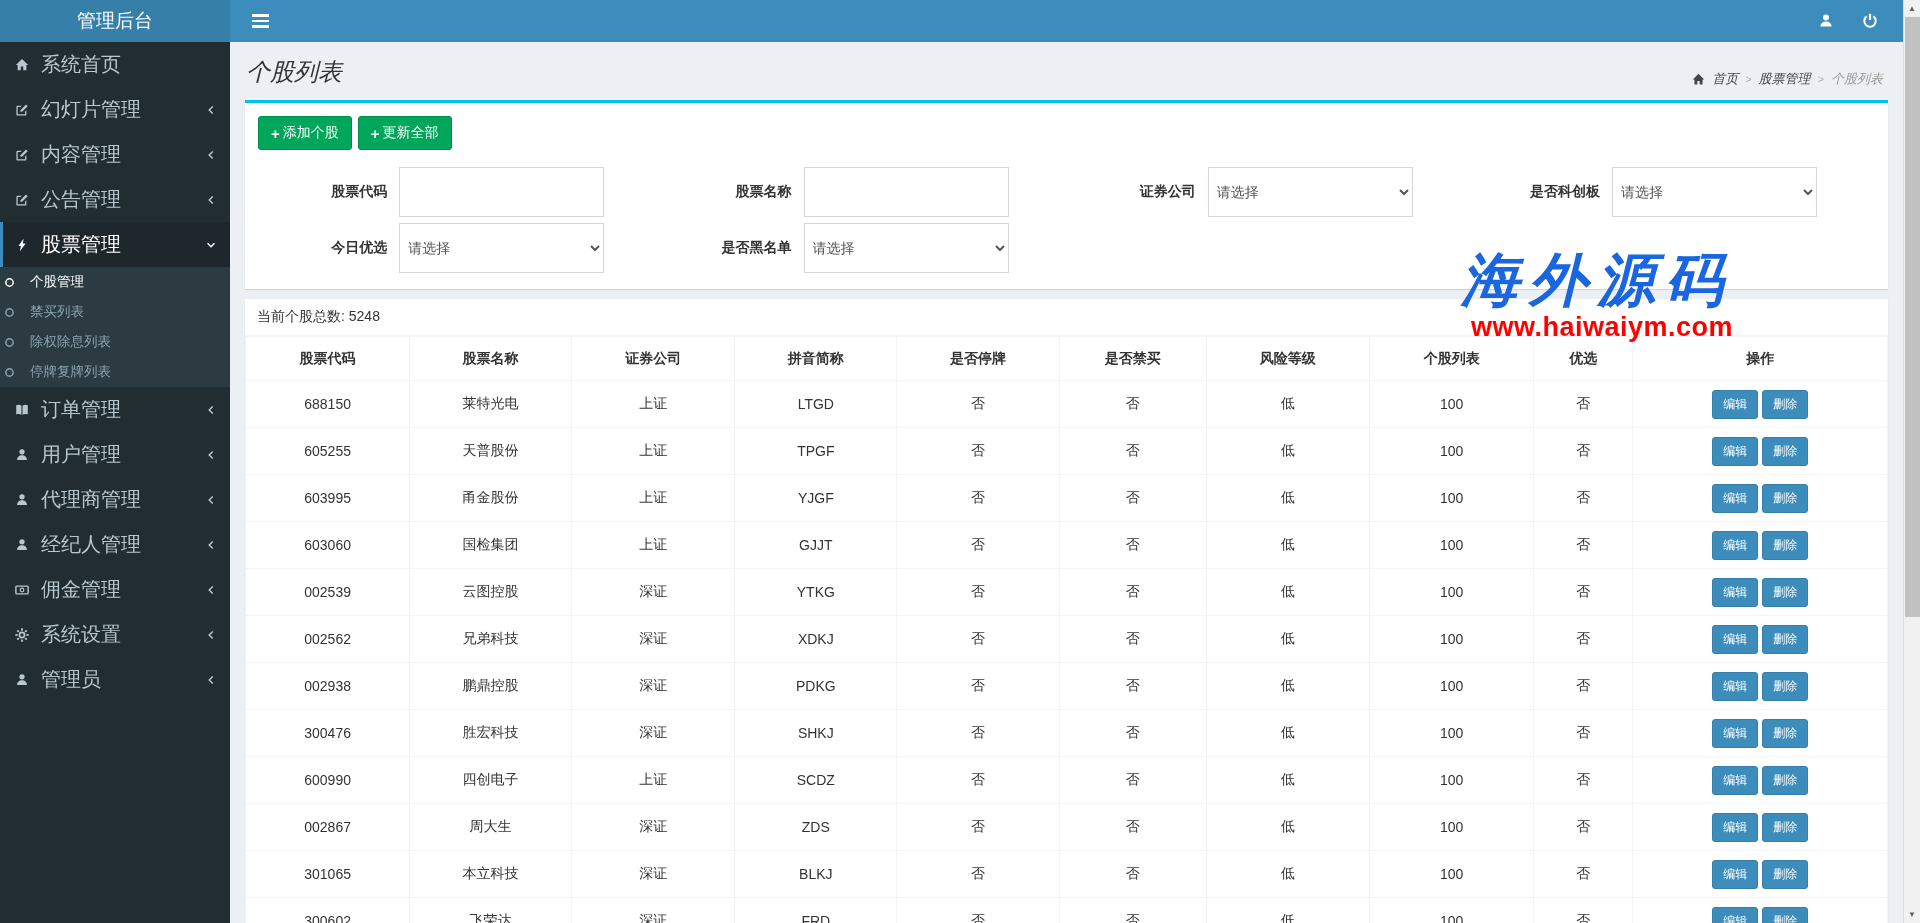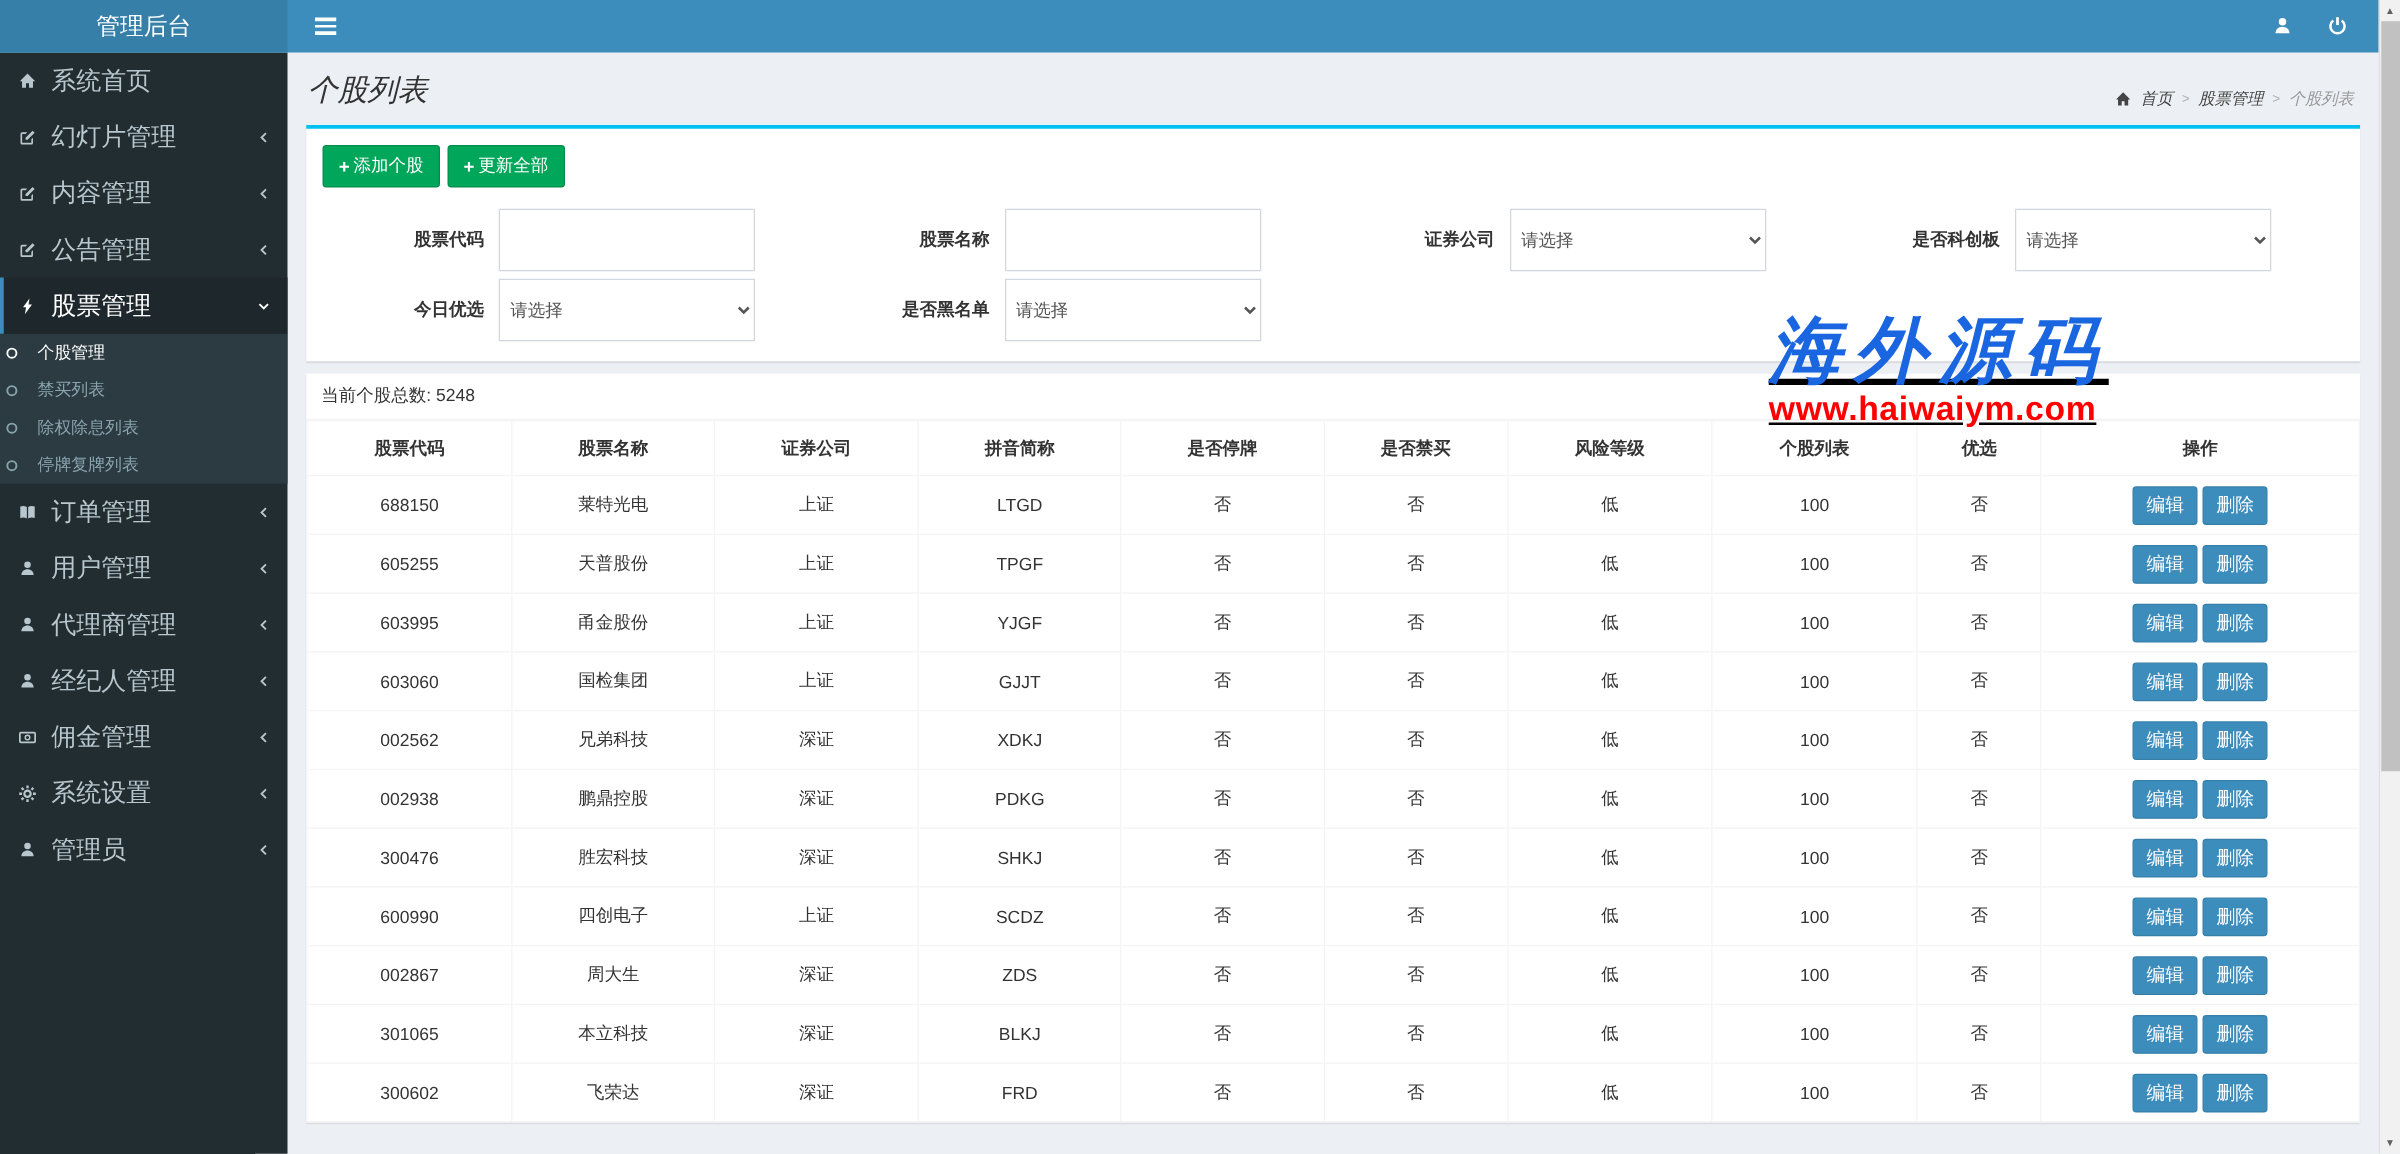--- a/index.html
+++ b/index.html
@@ -59,24 +59,24 @@
   select.form-field { padding:0 4px; }
   .search-row { margin-top:11px; padding-left:146px; }
   .search-row .btn { padding:7px 15px; }
 
   .box2 { background:#fff; margin:10px 15px 0 15px; box-shadow:0 1px 1px rgba(0,0,0,0.1); }
   .count-bar { padding:9px 12px; color:#333; border-bottom:1px solid #f4f4f4; }
 
   table.stock { width:100%; border-collapse:collapse; table-layout:fixed; }
   .stock th { height:44px; font-weight:bold; color:#333; border:1px solid #f4f4f4; text-align:center; font-size:14px; background:#fff; }
   .stock td { height:47px; color:#333; border:1px solid #f4f4f4; text-align:center; font-size:14px; }
-  .btn-xs { background:#3c8dbc; border:1px solid #367fa9; color:#fff; border-radius:3px; padding:5px 10px; font-size:15px; margin:0 2px; cursor:pointer; }
+  .btn-xs { background:#3c8dbc; border:1px solid #367fa9; color:#fff; border-radius:3px; padding:5px 10px; font-size:12px; margin:0 2px; cursor:pointer; }
 
   
-  .watermark { position:absolute; left:1185px; top:208px; width:318px; z-index:50; pointer-events:none; text-align:left;text-decoration:underline; }
+  .watermark { position:absolute; left:1185px; top:208px; width:318px; z-index:50; pointer-events:none; text-align:right; }
   .wm-title { font-family:"DejaVu Serif","Liberation Serif",serif; font-style:italic; font-weight:bold; font-size:58px; line-height:1.05; letter-spacing:10px; white-space:nowrap; }
   .wm-url { font-weight:bold; font-size:27px; margin-top:1px; letter-spacing:0.5px; }
 </style>
 </head>
 <body>
 
 <div class="topbar">
   <div class="hamburger">
     <i></i>
       <i></i>
@@ -443,20 +443,32 @@
             <td>上证</td>
             <td>GJJT</td>
             <td>否</td>
             <td>否</td>
             <td>低</td>
             <td>100</td>
             <td>否</td>
             <td><button class="btn-xs">编辑</button><button class="btn-xs">删除</button></td>
           </tr>
           <tr>
+            <td>002539</td>
+            <td>云图控股</td>
+            <td>深证</td>
+            <td>YTKG</td>
+            <td>否</td>
+            <td>否</td>
+            <td>低</td>
+            <td>100</td>
+            <td>否</td>
+            <td><button class="btn-xs">编辑</button><button class="btn-xs">删除</button></td>
+          </tr>
+          <tr>
             <td>002562</td>
             <td>兄弟科技</td>
             <td>深证</td>
             <td>XDKJ</td>
             <td>否</td>
             <td>否</td>
             <td>低</td>
             <td>100</td>
             <td>否</td>
             <td><button class="btn-xs">编辑</button><button class="btn-xs">删除</button></td>

